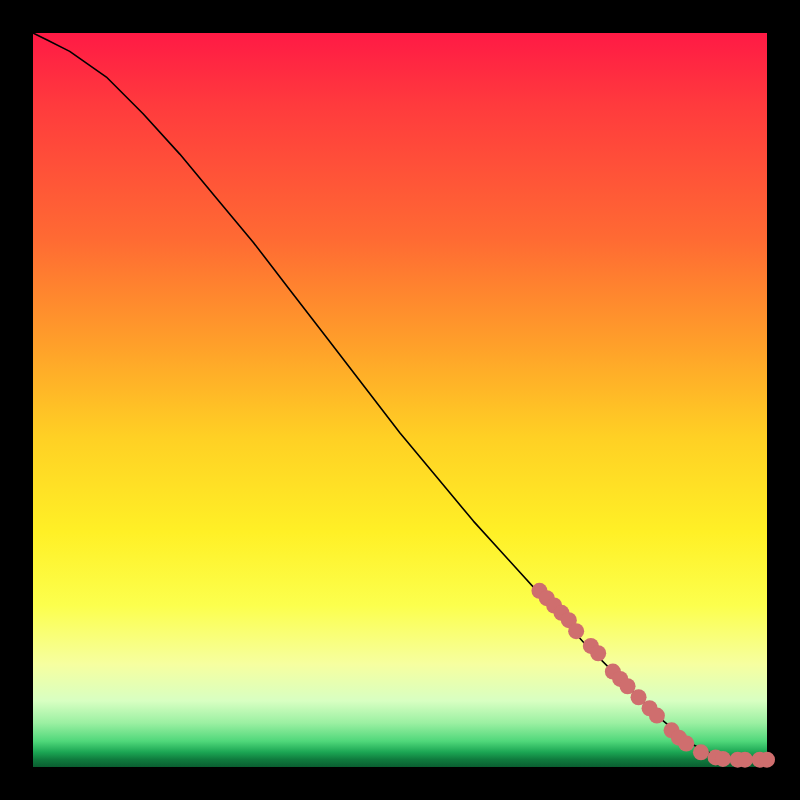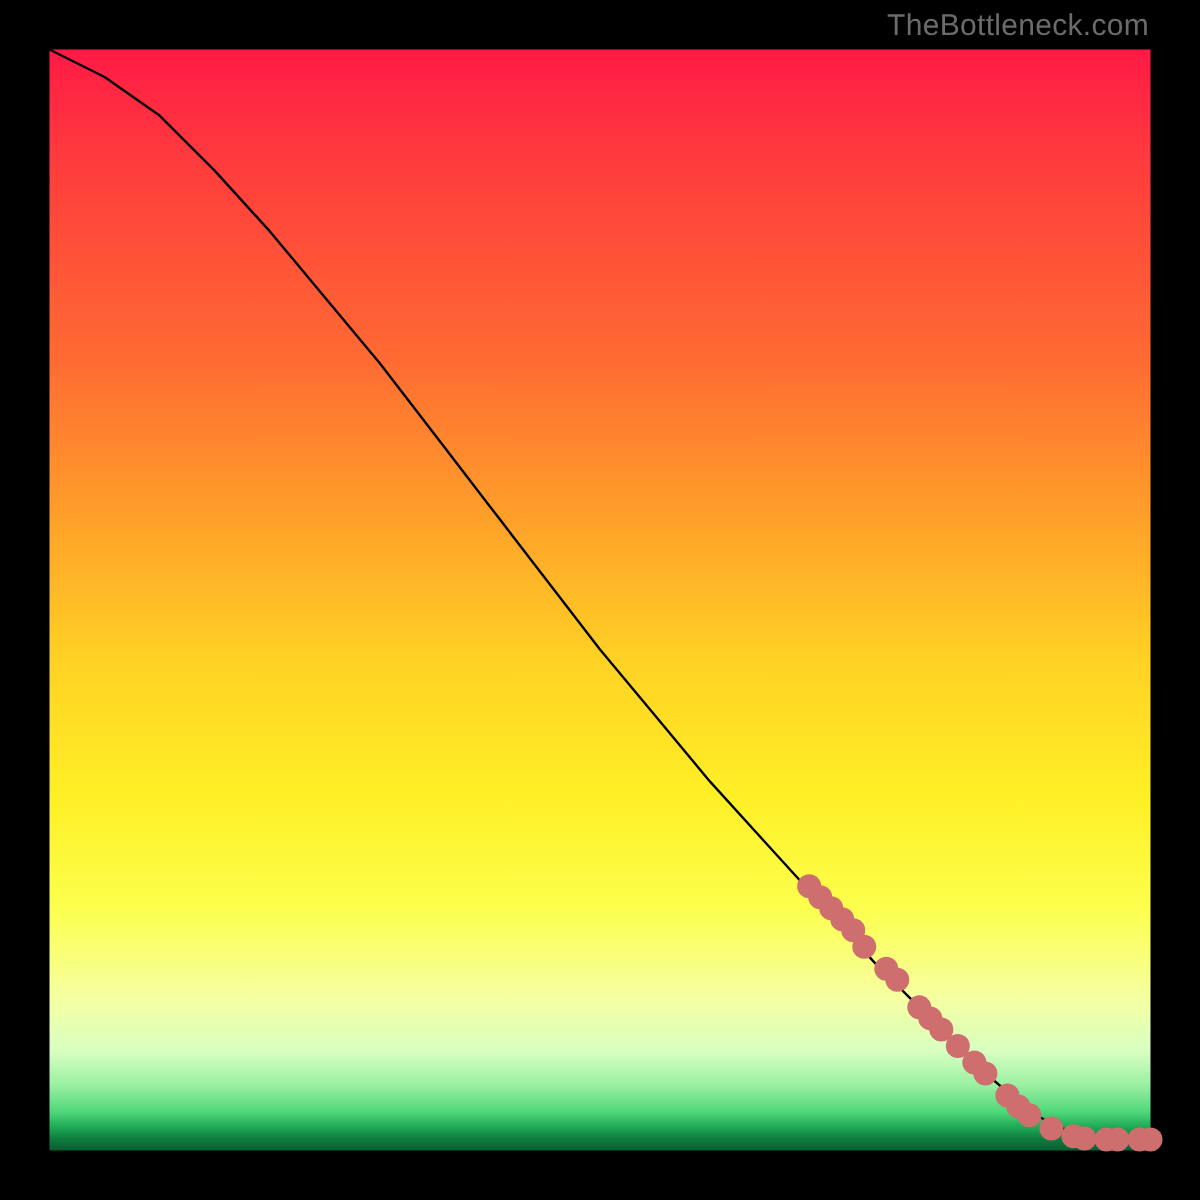--- a/index.html
+++ b/index.html
@@ -89,14 +89,13 @@
           <circle cx="667.94" cy="719.32" r="8" fill="#cf6e6e" stroke="#8e3a3a" stroke-width="0"></circle>
           <circle cx="682.62" cy="724.46" r="8" fill="#cf6e6e" stroke="#8e3a3a" stroke-width="0"></circle>
           <circle cx="689.96" cy="725.93" r="8" fill="#cf6e6e" stroke="#8e3a3a" stroke-width="0"></circle>
           <circle cx="704.64" cy="726.66" r="8" fill="#cf6e6e" stroke="#8e3a3a" stroke-width="0"></circle>
           <circle cx="711.98" cy="726.66" r="8" fill="#cf6e6e" stroke="#8e3a3a" stroke-width="0"></circle>
           <circle cx="726.66" cy="726.66" r="8" fill="#cf6e6e" stroke="#8e3a3a" stroke-width="0"></circle>
           <circle cx="734.00" cy="726.66" r="8" fill="#cf6e6e" stroke="#8e3a3a" stroke-width="0"></circle>
         </g>
     </svg>
   </div>
-  <div class="attribution">TheBottleneck.com</div>
 </div>
 
 </body></html>

